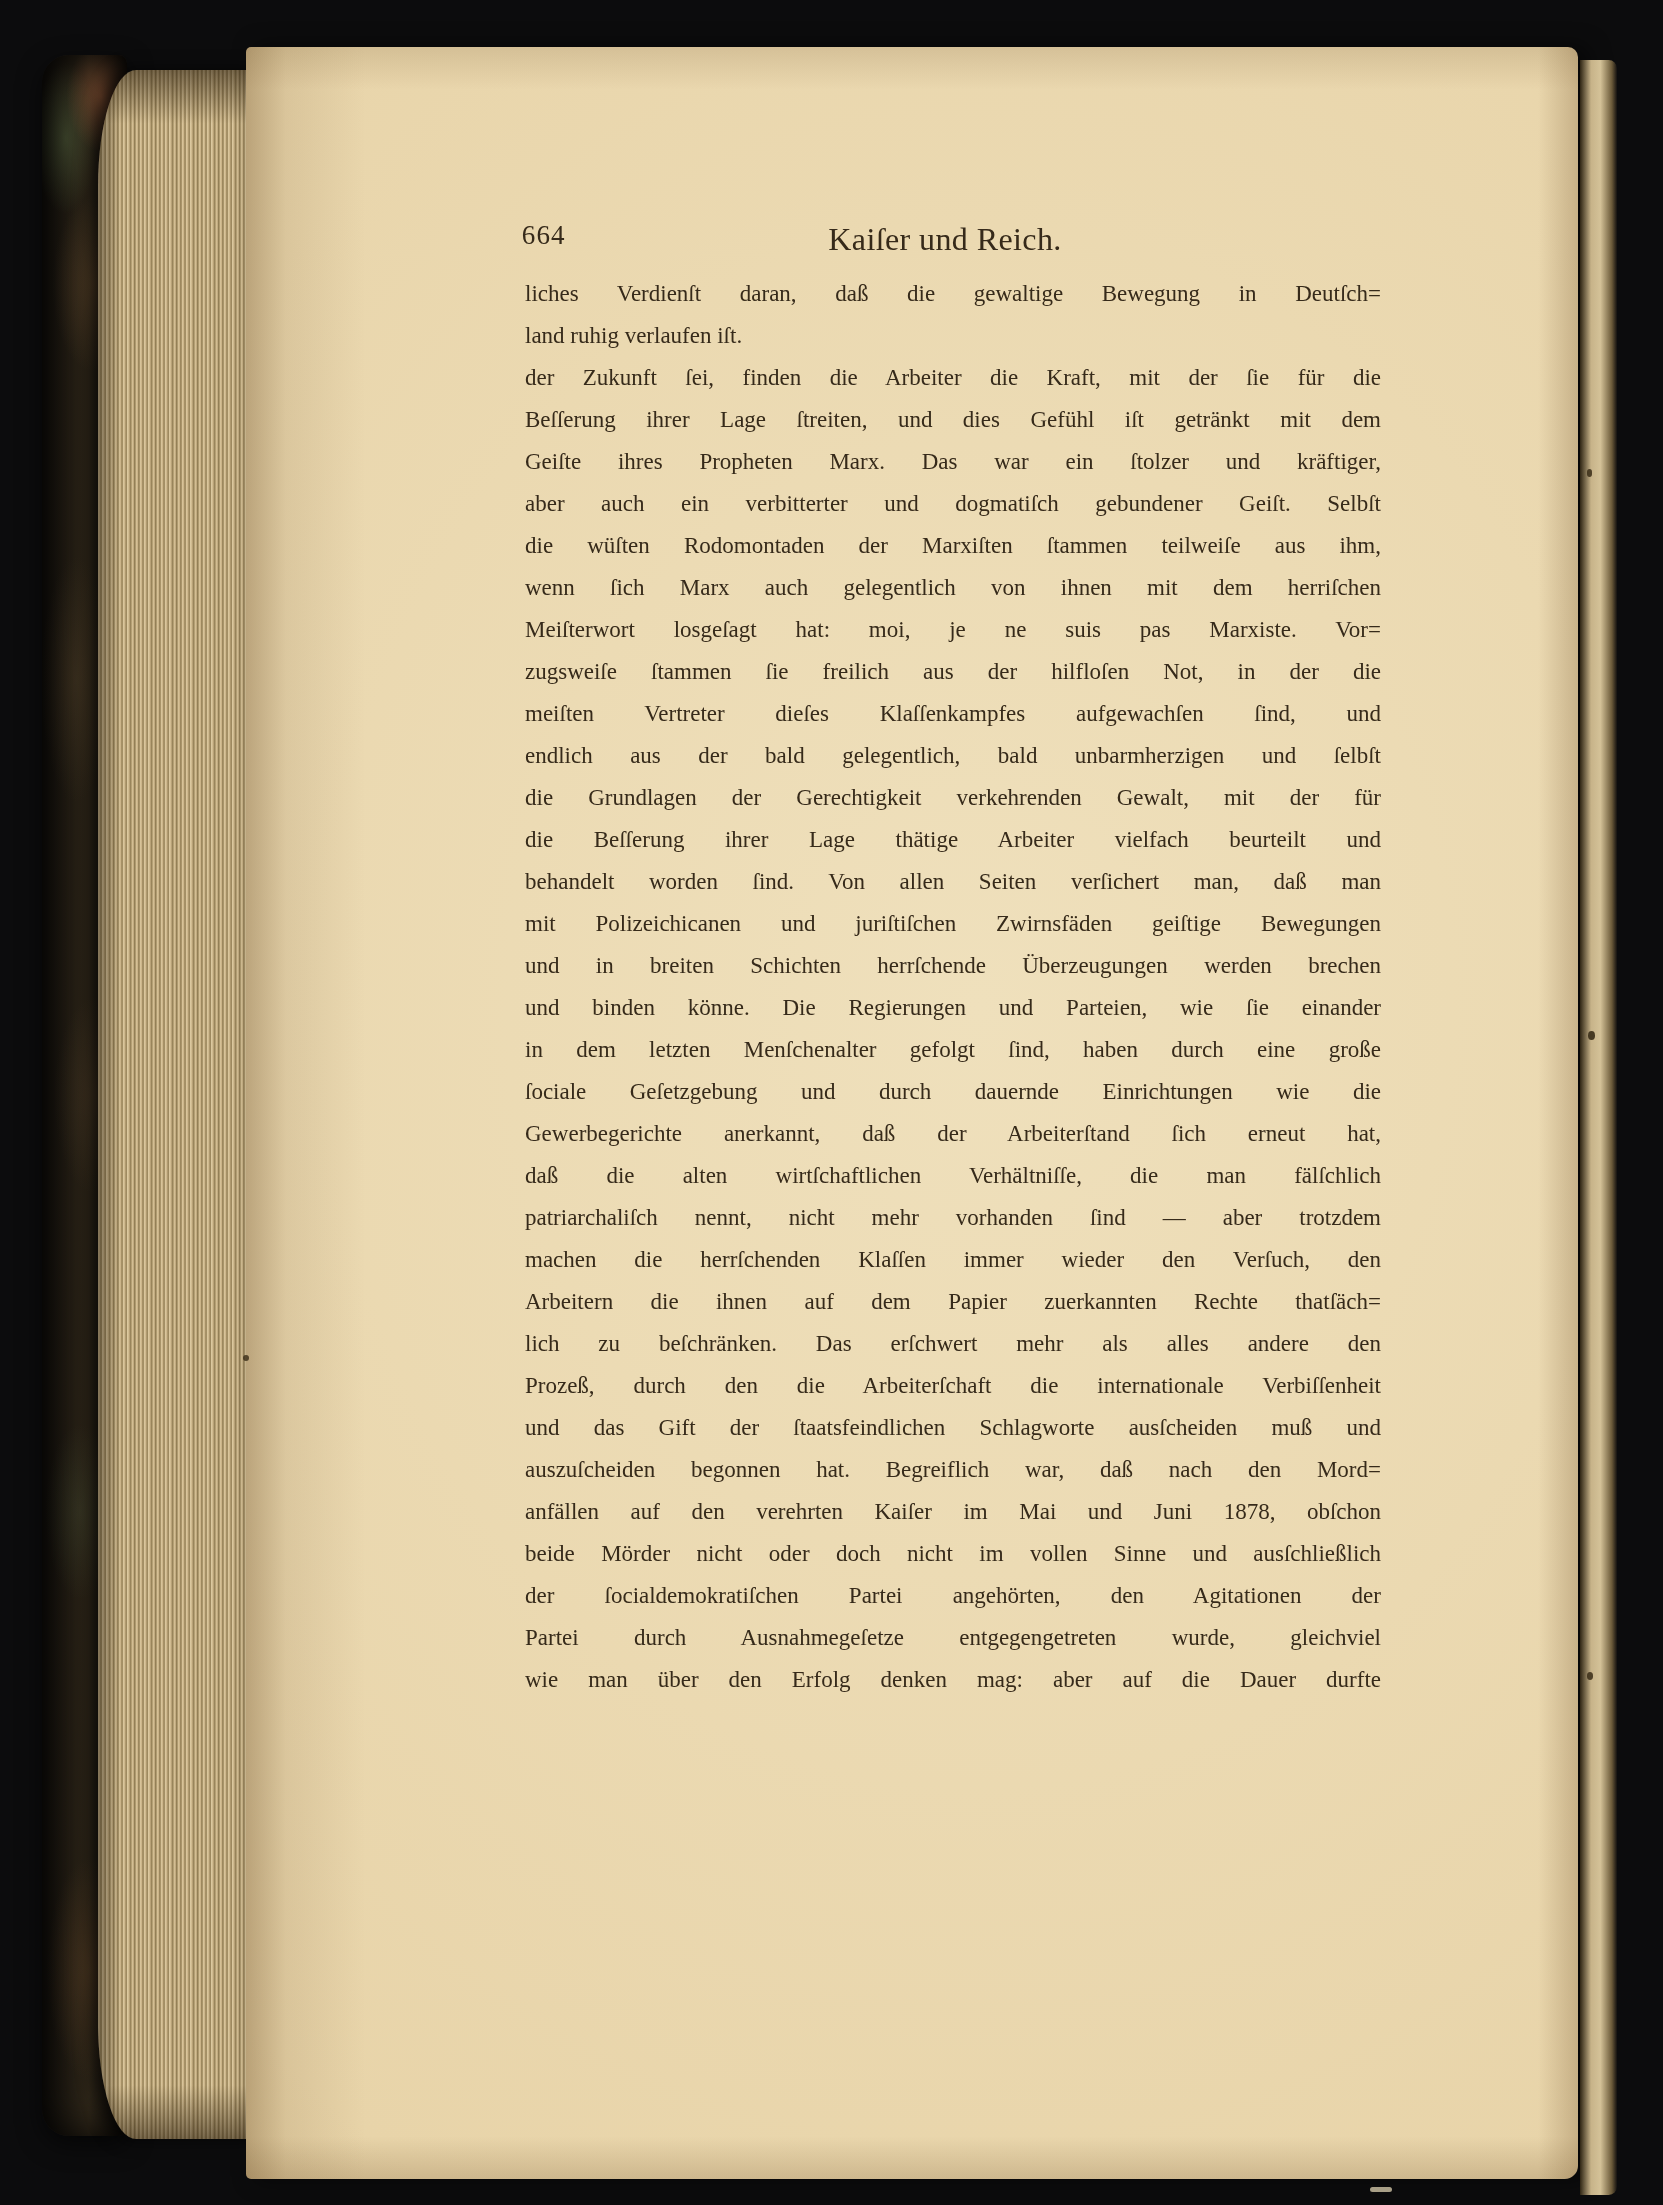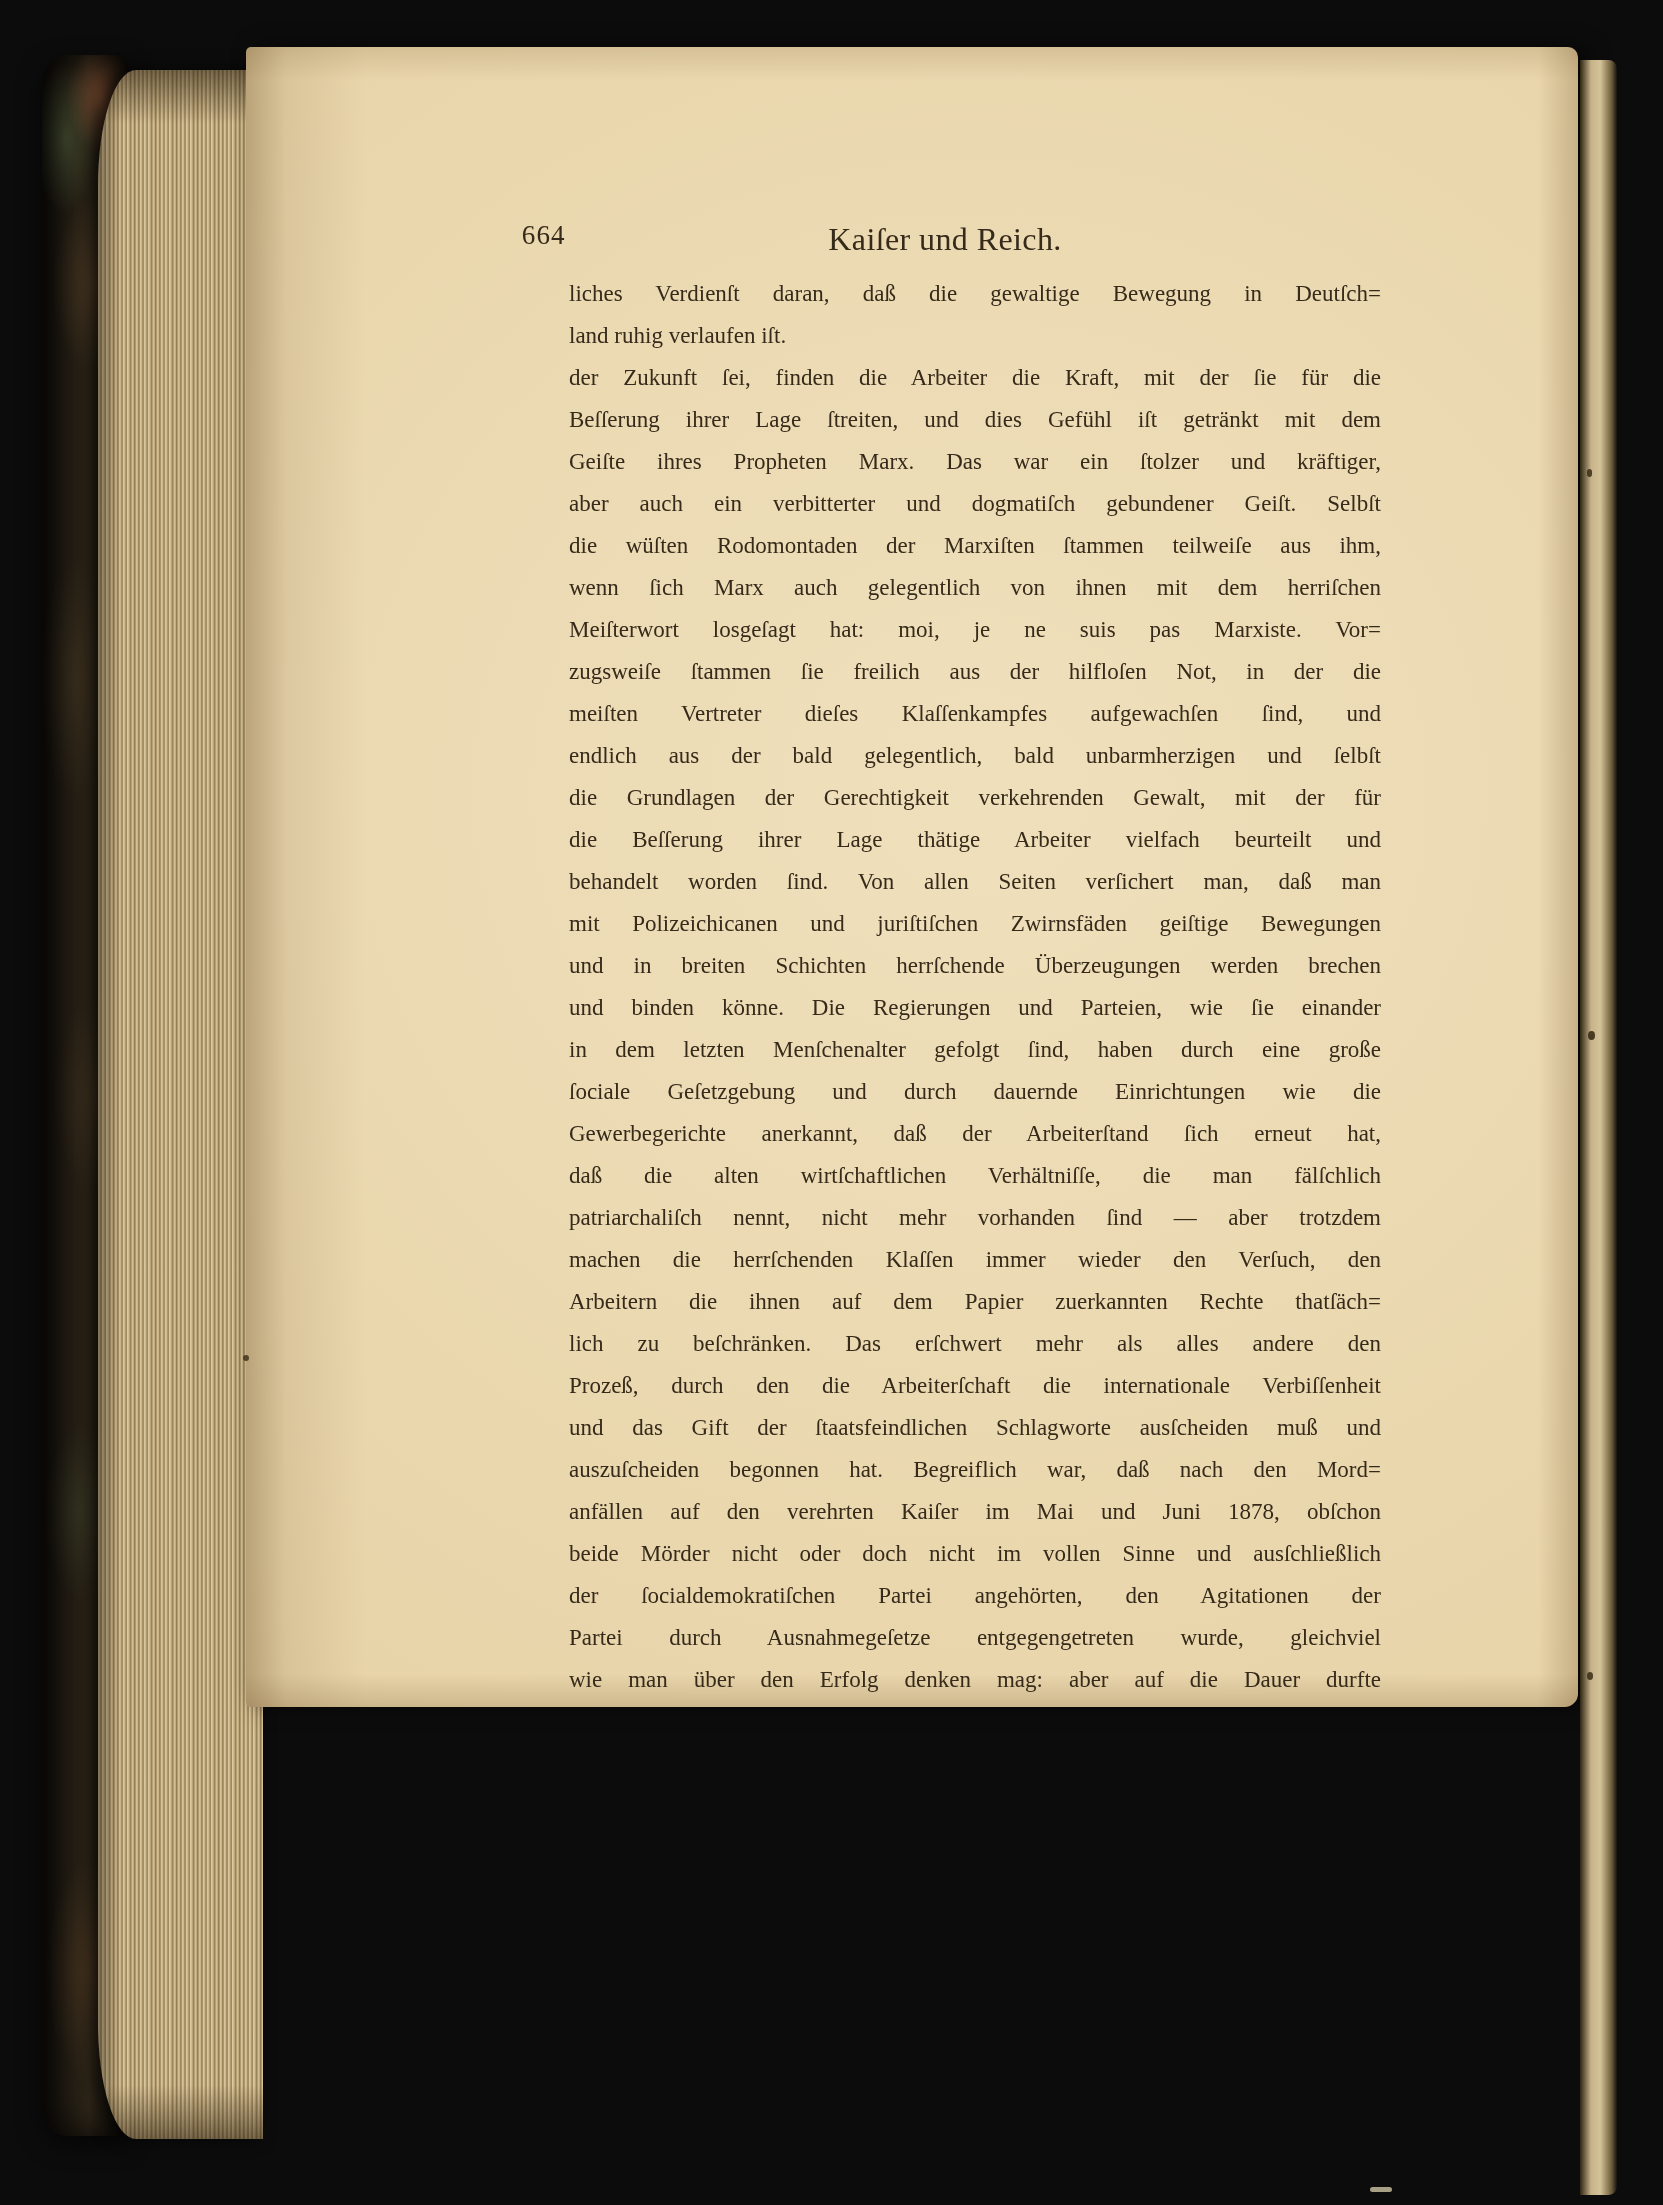--- a/index.html
+++ b/index.html
@@ -32,21 +32,21 @@
     position:absolute;left:98px;top:70px;width:165px;height:2069px;
     background:
       linear-gradient(180deg, rgba(42,30,14,.55), rgba(42,30,14,0) 2.6%, rgba(42,30,14,0) 97.4%, rgba(42,30,14,.55)),
       linear-gradient(90deg, rgba(30,22,10,.45), rgba(30,22,10,0) 14%),
       repeating-linear-gradient(90deg,#dcc9a0 0px,#cbb488 1.7px,#937f56 2.9px,#b7a276 4.2px);
     border-radius:38px 0 0 38px / 116px 0 0 116px;
     box-shadow:-6.7px 0 16.6px rgba(0,0,0,.65);
   }
   
   .page{
-    position:absolute;left:246px;top:47px;width:1332px;height:1660px;
+    position:absolute;left:246px;top:47px;width:1332px;height:2132px;
     background:
       linear-gradient(90deg, rgba(110,80,40,.38), rgba(110,80,40,.12) 3%, rgba(110,80,40,0) 9%),
       linear-gradient(270deg, rgba(120,90,50,.30), rgba(120,90,50,0) 3%),
       linear-gradient(180deg, rgba(120,90,50,.18), rgba(120,90,50,0) 2%, rgba(120,90,50,0) 98%, rgba(120,90,50,.24)),
       radial-gradient(120% 90% at 55% 45%, #efe0bc 0%, #e8d4a9 70%, #dcc594 100%);
     border-radius:5px 10px 13.3px 5px;
     box-shadow:10px 0 21.6px rgba(0,0,0,.55);
   }
   
   .right-strip{
@@ -61,21 +61,21 @@
     position:absolute;left:-3.3px;top:1.7px;font-size:27px;letter-spacing:1.2px;
   }
   .running-header{
     position:absolute;left:0;right:16px;top:3.3px;text-align:center;font-size:32px;letter-spacing:0.4px;
   }
   .text-block{
     position:absolute;left:279px;top:226px;width:856px;
     font-size:23px;line-height:42px;color:var(--ink);
     text-rendering:optimizeLegibility;
   }
-  .line{text-align:justify;text-align-last:justify;white-space:normal;margin-left:44px;}
+  .line{text-align:justify;text-align-last:justify;white-space:normal;}
   .line.no-just{text-align-last:left;}
   .line.indent{text-indent:48px;}
   .speck{position:absolute;border-radius:50%;background:#3a2d18;}
   .speck.sp-left{left:243px;top:1355px;width:5.8px;height:5.8px;opacity:.8;}
   .speck.sp-r1{left:6.7px;top:409px;width:5.8px;height:7.5px;opacity:.85;}
   .speck.sp-r2{left:7.5px;top:971px;width:7.5px;height:9.1px;opacity:.9;}
   .speck.sp-r3{left:6.7px;top:1612px;width:6.7px;height:8.3px;opacity:.85;}
   .speck.sp-bottom{left:1370px;top:2187px;width:21.6px;height:5px;border-radius:2.5px;background:#cfc4a6;opacity:.8;}
 </style>
 </head>

